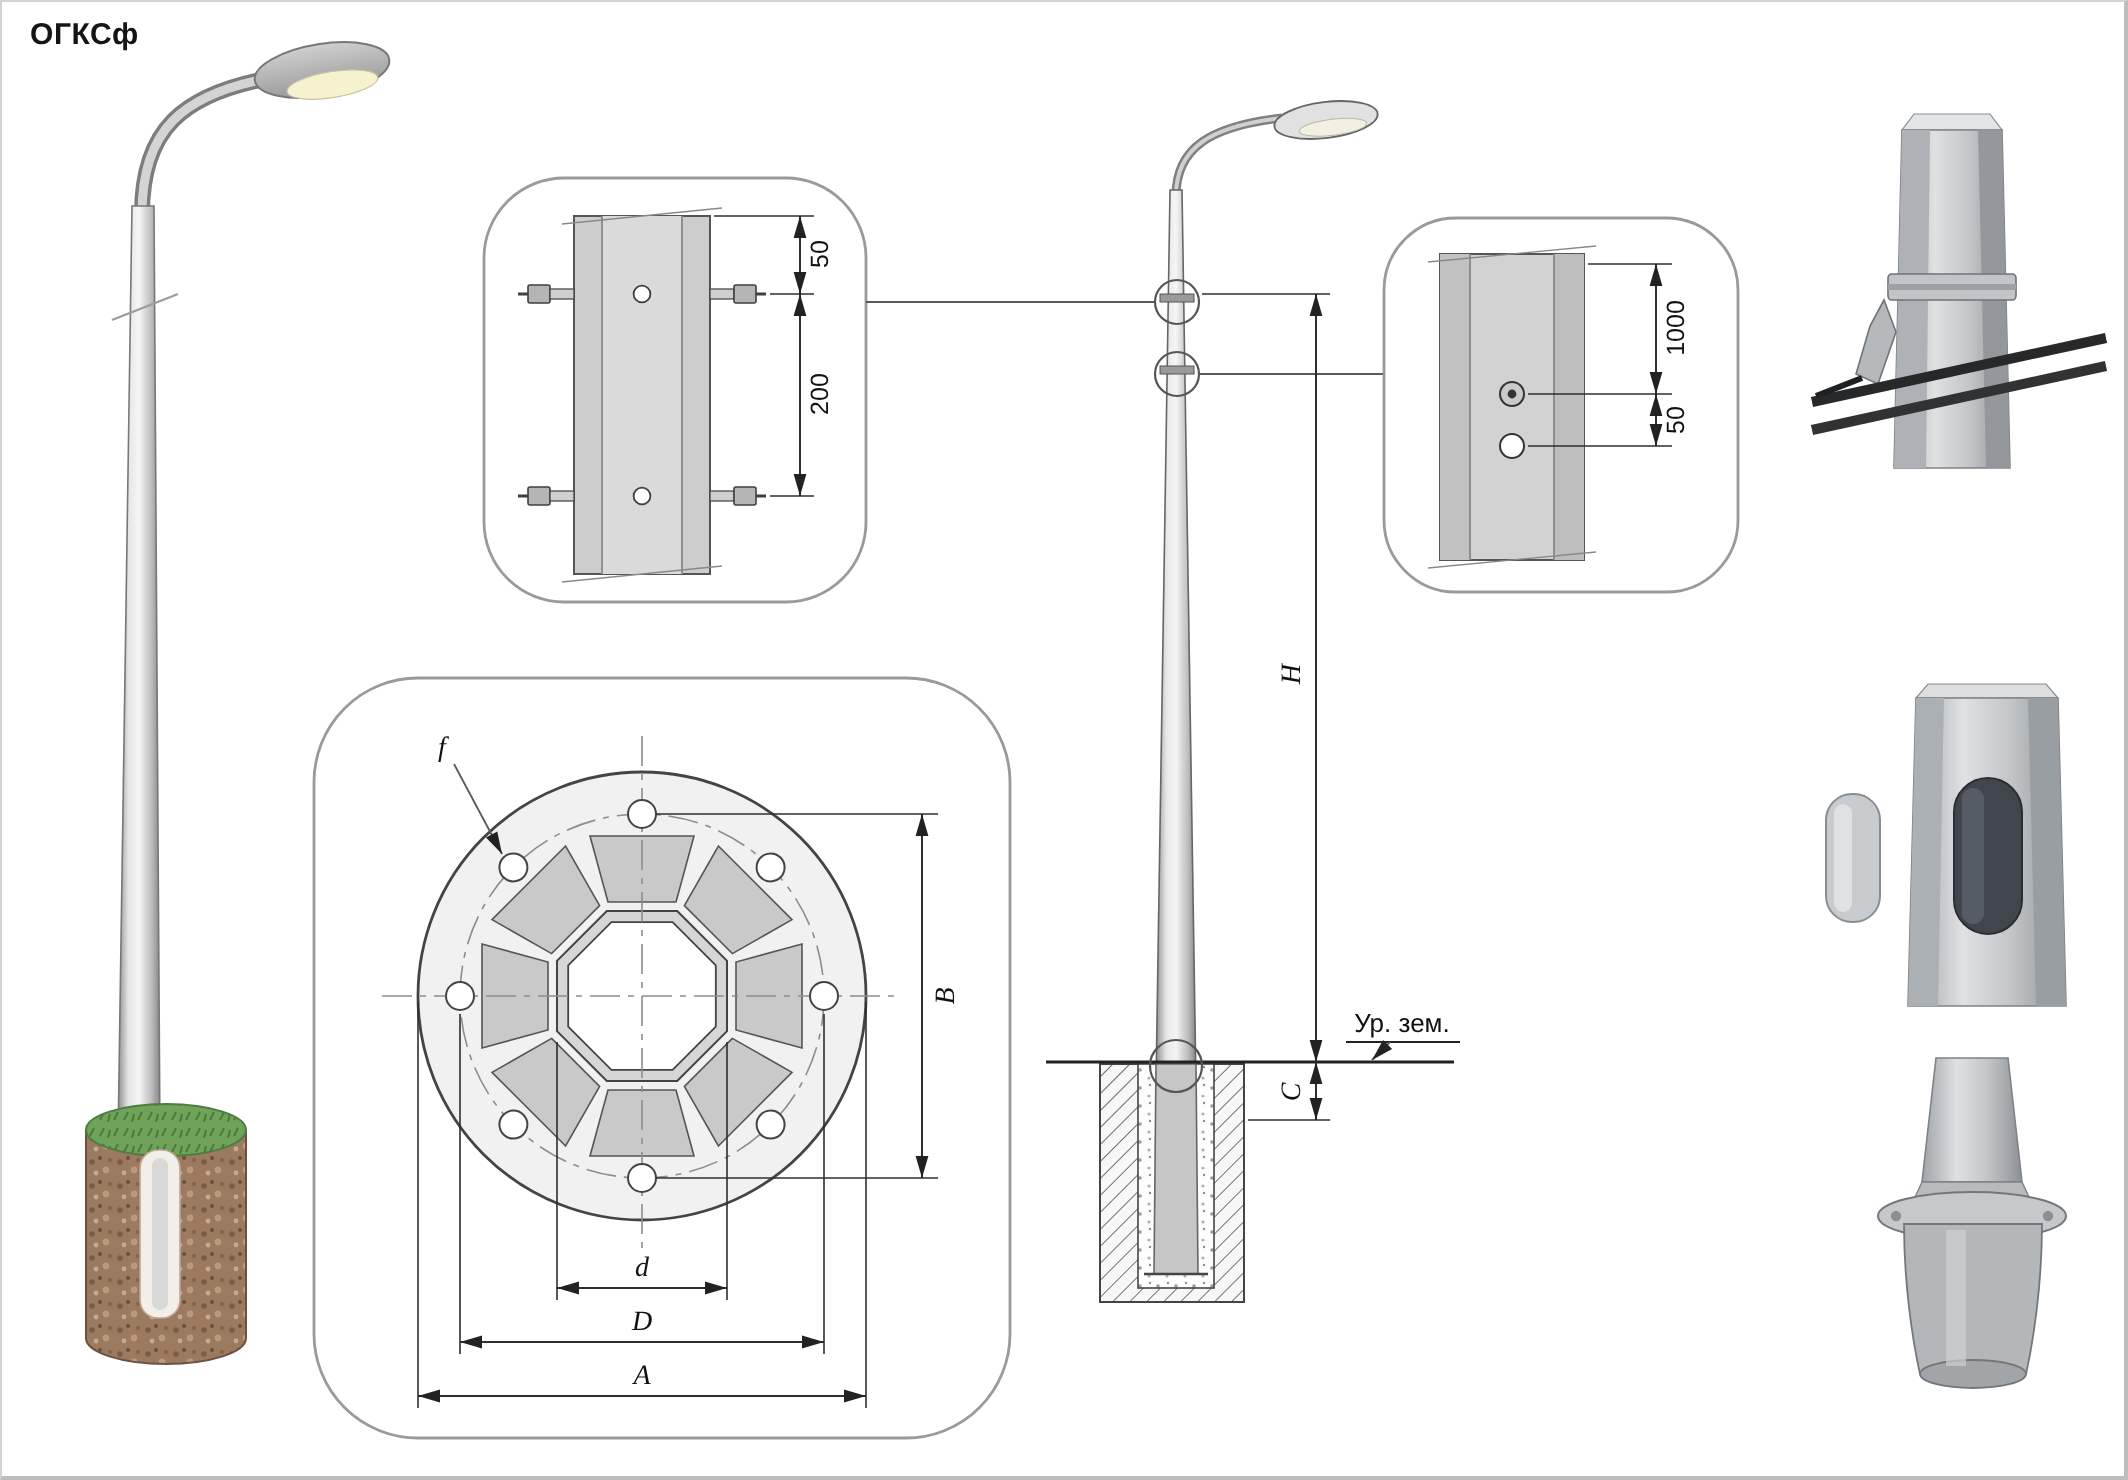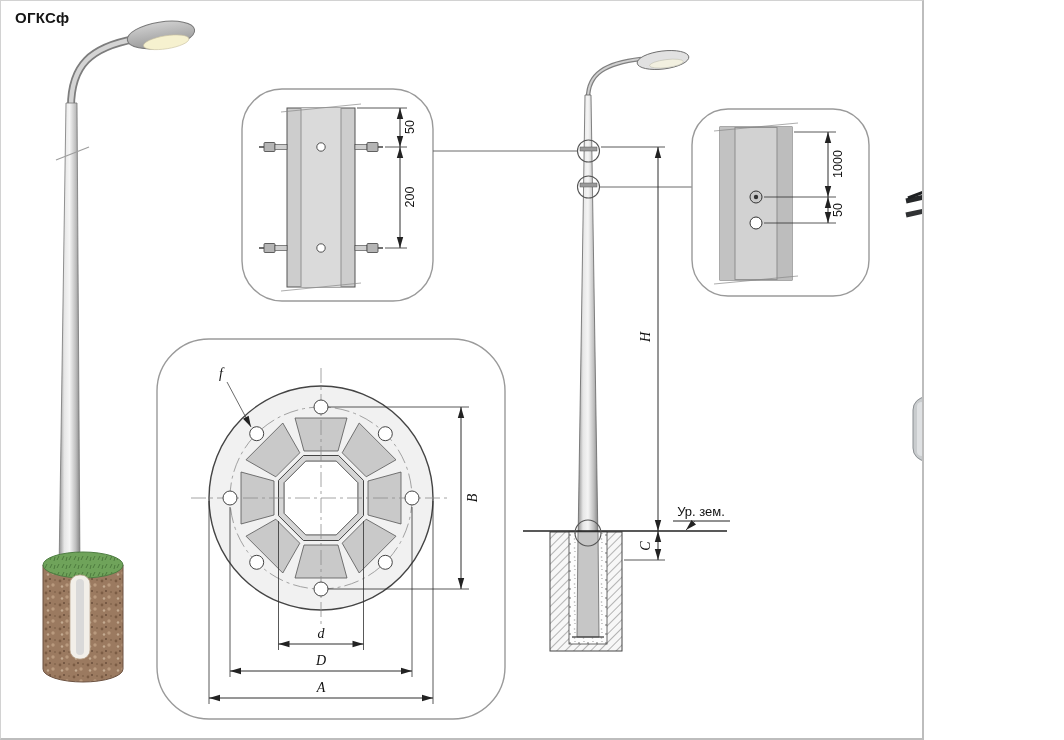--- a/index.html
+++ b/index.html
@@ -1,18 +1,18 @@
 <!DOCTYPE html>
 <html><head>
 <meta charset="utf-8">
 <style>
   * { margin:0; padding:0; box-sizing:border-box; }
   html,body { background:#fff; font-family:"Liberation Sans", sans-serif; }
   .sheet {
-    position:relative; width:924px; height:740px; background:#ffffff;
+    position:relative; width:1064px; height:740px; background:#ffffff;
     border:1px solid #d2d2d2; border-right:2px solid #bdbdbd; border-bottom:2px solid #bdbdbd;
     overflow:hidden;
   }
   .title {
     position:absolute; left:14px; top:8px; font-size:15px; font-weight:700;
     color:#151515; letter-spacing:.3px;
   }
   svg.draw { position:absolute; left:0; top:0; }
   .dimnum { font-family:"Liberation Sans",sans-serif; font-size:12.5px; fill:#111; }
   .dimtxt { font-family:"Liberation Serif",serif; font-style:italic; font-size:14px; fill:#111; }

